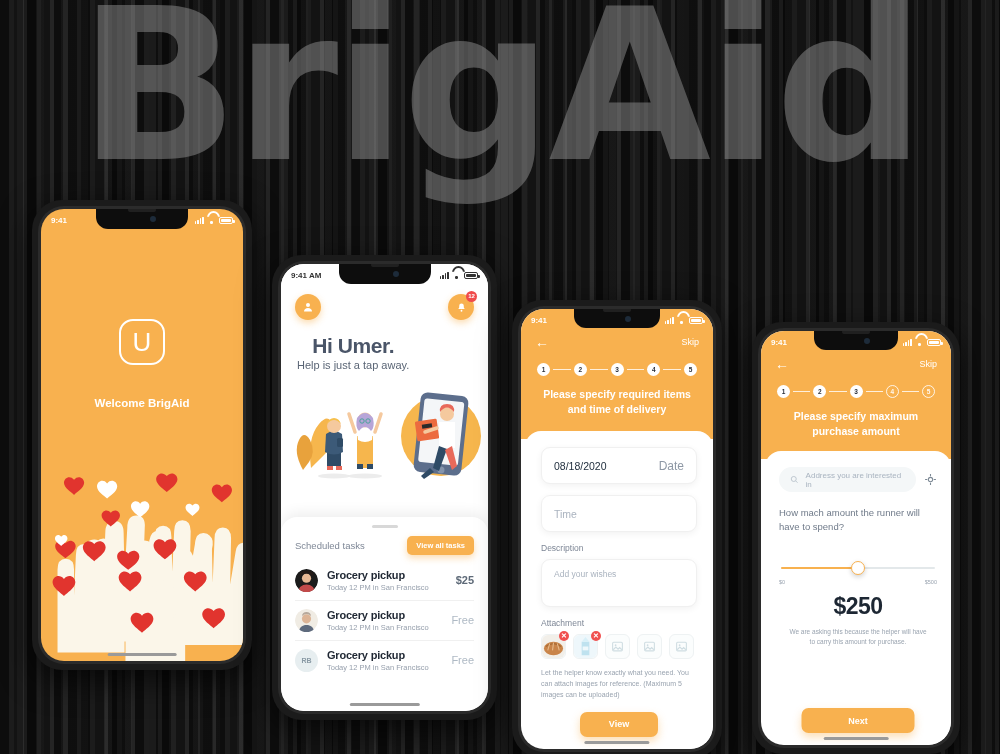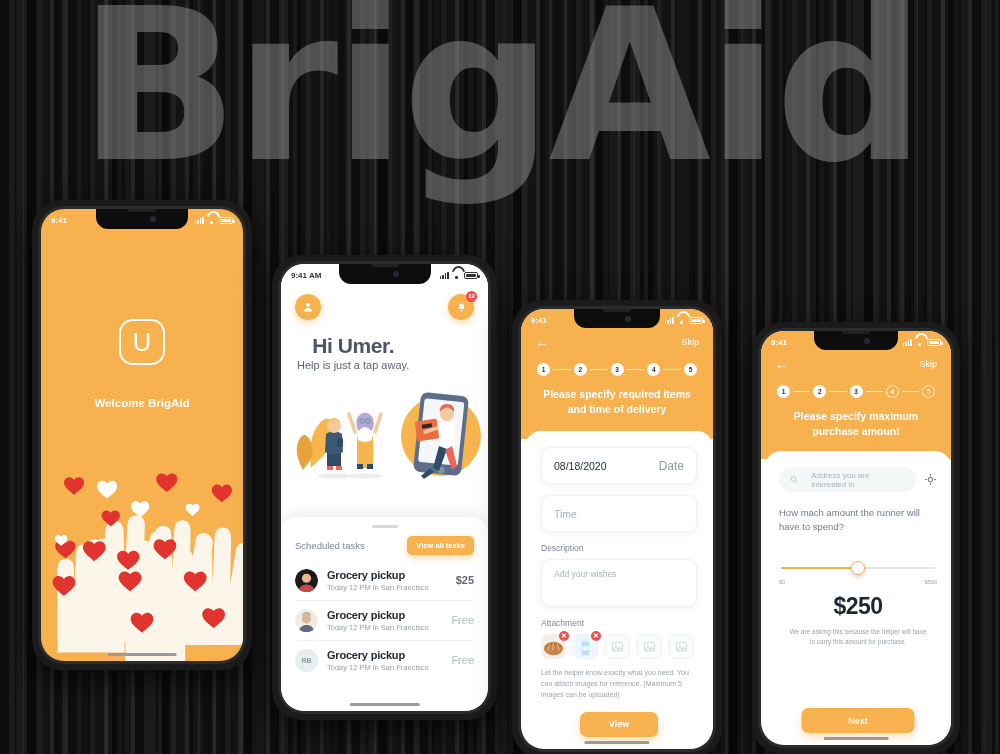--- a/index.html
+++ b/index.html
@@ -246,21 +246,21 @@
   }
 
   
   #phone4 { left: 752px; top: 322px; width: 208px; height: 432px; }
   #phone4 .statusbar { color: #fff; }
   #phone4 .wiz-head { height: 128px; }
   #phone4 .sheet { top: 120px; padding: 16px 14px 0; }
   .searchrow { display: flex; align-items: center; gap: 8px; margin-bottom: 14px; }
   .searchbox {
     flex: 1; height: 25px; border-radius: 13px; background: #f4f7f8;
-    display: flex; align-items: center; gap: 13px; padding: 0 11px;
+    display: flex; align-items: center; gap: 7px; padding: 0 11px;
     font-size: 8px; color: #a9b4c0;
   }
   .q-label { font-size: 9.5px; color: #707b8a; line-height: 1.5; margin-bottom: 26px; }
   .slider { position: relative; height: 14px; margin: 0 2px 4px; }
   .slider .track { position: absolute; top: 6px; left: 0; right: 0; height: 2px; background: #e3e8ea; border-radius: 2px; }
   .slider .fill { position: absolute; top: 6px; left: 0; height: 2px; background: #F8B14F; border-radius: 2px; }
   .slider .knob {
     position: absolute; top: 0; width: 14px; height: 14px; border-radius: 50%;
     background: #fff; border: 1.5px solid #F8B14F; transform: translateX(-50%);
     box-shadow: 0 2px 5px rgba(0,0,0,0.18); cursor: pointer;

